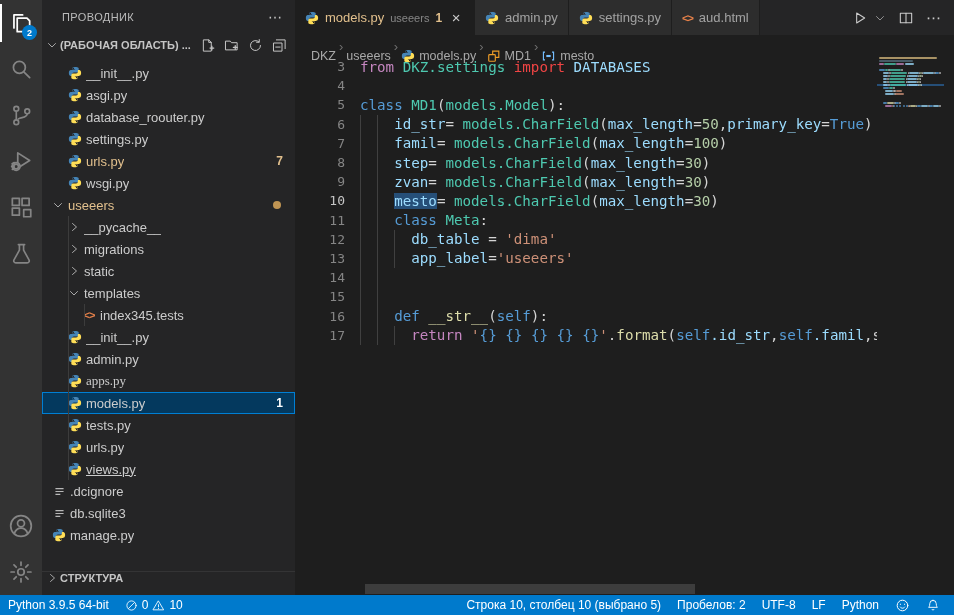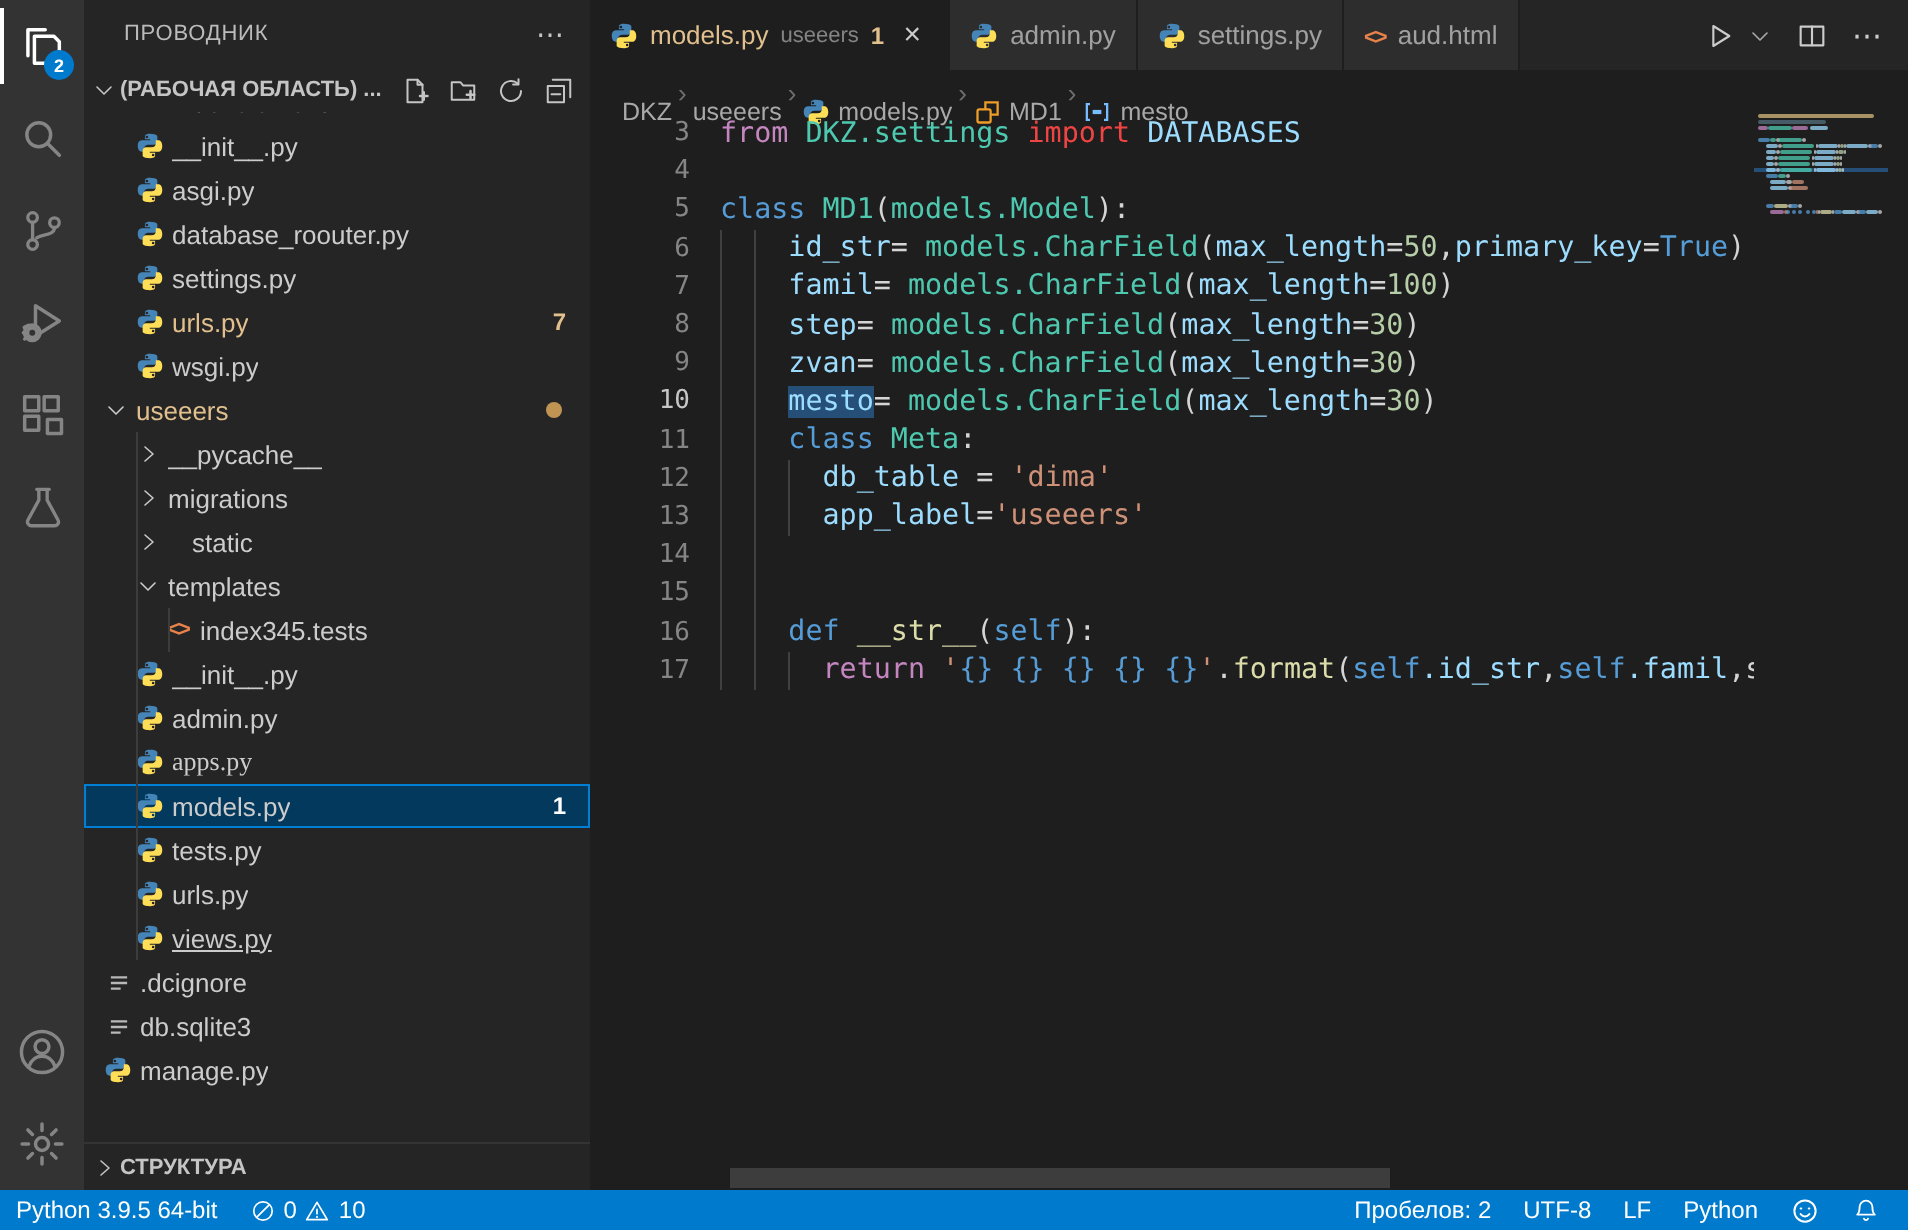--- a/index.html
+++ b/index.html
@@ -29,21 +29,21 @@
   .tree-row.selected { background:#04395e; outline:1px solid #007fd4; outline-offset:-1px; }
   .tree-row .chev { width:16px; display:flex; justify-content:center; color:#cccccc; flex:none; }
   .tree-row .ticon { width:18px; display:flex; justify-content:center; align-items:center; flex:none; }
   .tree-row .tlabel { margin-left:2px; overflow:hidden; text-overflow:ellipsis; }
   .tree-row .tlabel.mod { color:#e2c08d; }
   .tree-row .tbadge { margin-left:auto; margin-right:12px; font-size:12px; color:#e2c08d; font-weight:bold; }
   .tree-row.selected .tbadge { color:#ffffff; }
   .tree-row .tdot { margin-left:auto; margin-right:14px; width:8px; height:8px; border-radius:50%; background:#c09553; }
   .tguide { position:absolute; top:0; bottom:0; width:1px; background:#3c3c3c; }
   .html-ic { color:#e8824a; font-size:11px; font-weight:bold; letter-spacing:-1px; }
-  .sb-outline { position:absolute; bottom:0; left:0; right:0; height:24px; display:flex; align-items:center; font-size:11px; font-weight:bold; color:#c5c5c5; padding-left:4px; border-top:1px solid rgba(255,255,255,.07); cursor:pointer; background:#252526; }
+  .sb-outline { position:absolute; bottom:0; left:0; right:0; height:24px; display:flex; align-items:flex-start; font-size:11px; font-weight:bold; color:#c5c5c5; padding-left:4px; border-top:1px solid rgba(255,255,255,.07); cursor:pointer; background:#252526; }
   .sb-outline .chev { margin-right:2px; }
 
   
   .editor { position:absolute; left:295px; right:0; top:0; bottom:20px; background:#1e1e1e; }
   .tabbar { position:absolute; left:0; right:0; top:0; height:35px; background:#252526; display:flex; }
   .tab { height:35px; display:flex; align-items:center; padding:0 10px; background:#2d2d2d; border-right:1px solid #1e1e1e; font-size:13px; color:rgba(255,255,255,.55); cursor:pointer; gap:6px; }
   .tab.active { background:#1e1e1e; color:#ffffff; }
   .tab .tab-label.mod { color:#e2c08d; }
   .tab .tab-desc { font-size:11px; color:rgba(255,255,255,.45); }
   .tab .tab-badge { font-size:12px; color:#e2c08d; font-weight:bold; }
@@ -279,21 +279,21 @@
         </div>
         <div class="tree-row" style="padding-left: 24px;">
           <span class="tguide" style="left:26px"></span>
           <span class="chev">
             <svg width="12" height="12" viewBox="0 0 24 24" fill="none" stroke="currentColor" stroke-width="1.6" stroke-linecap="round" stroke-linejoin="round">
               <path d="M9 5l8 7-8 7"></path>
             </svg>
           </span>
           <span class="tlabel">migrations</span>
         </div>
-        <div class="tree-row" style="padding-left: 24px; gap: 12px;">
+        <div class="tree-row" style="padding-left: 24px;">
           <span class="tguide" style="left:26px"></span>
           <span class="chev">
             <svg width="12" height="12" viewBox="0 0 24 24" fill="none" stroke="currentColor" stroke-width="1.6" stroke-linecap="round" stroke-linejoin="round">
               <path d="M9 5l8 7-8 7"></path>
             </svg>
           </span>
           <span class="tlabel">static</span>
         </div>
         <div class="tree-row" style="padding-left: 24px;">
           <span class="tguide" style="left:26px"></span>
@@ -673,20 +673,23 @@
             <svg width="13" height="13" viewBox="0 0 24 24" fill="none" stroke="#ffffff" stroke-width="1.6" stroke-linecap="round" stroke-linejoin="round">
               <path d="M12 4L21.5 20h-19z"></path>
               <path d="M12 10.5v4M12 17.2v.5"></path>
             </svg>
           </span>
         <span>10</span>
       </div>
     </div>
     <div class="st-right">
       <div class="st-item">
+          <span>Строка 10, столбец 10 (выбрано 5)</span>
+        </div>
+      <div class="st-item">
           <span>Пробелов: 2</span>
         </div>
       <div class="st-item">
           <span>UTF-8</span>
         </div>
       <div class="st-item">
           <span>LF</span>
         </div>
       <div class="st-item">
           <span>Python</span>

